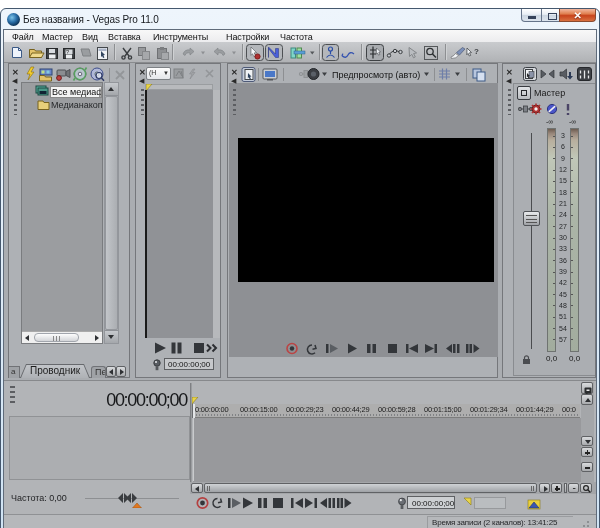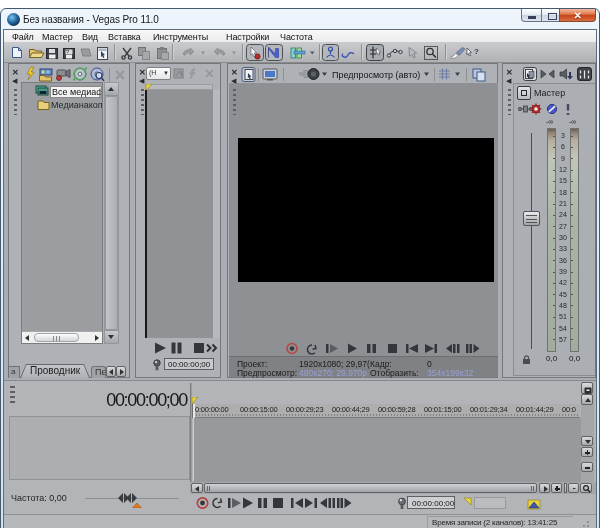--- a/index.html
+++ b/index.html
@@ -391,30 +391,20 @@
         <path d="M139 2 l9 4.5 -9 4.5 z" fill="#33363a"></path>
           <rect x="148.5" y="2" width="2.5" height="9" fill="#33363a"></rect>
         <path d="M166 2 l-6 4.5 6 4.5 z" fill="#33363a"></path>
           <rect x="167" y="2" width="2.5" height="9" fill="#33363a"></rect>
           <rect x="171" y="2" width="2.5" height="9" fill="#33363a"></rect>
         <rect x="180" y="2" width="2.5" height="9" fill="#33363a"></rect>
           <rect x="183.5" y="2" width="2.5" height="9" fill="#33363a"></rect>
           <path d="M187.5 2 l6 4.5 -6 4.5 z" fill="#33363a"></path>
       </svg>
 
-      <div class="abs" style="left:1px;top:292px;width:269px;height:21px;background:#7f8184;border-top:1px solid #6d6f72;font-size:8.5px;color:#1b1c1e;">
-        <span class="txt" style="left:8px;top:2px;">Проект:</span>
-        <span class="txt" style="left:70px;top:2px;">1920x1080; 29,97(</span>
-        <span class="txt" style="left:141px;top:2px;">Кадр:</span>
-        <span class="txt" style="left:198px;top:2px;">0</span>
-        <span class="txt" style="left:8px;top:11px;">Предпросмотр:</span>
-        <span class="txt" style="left:70px;top:11px;color:#99a2d6;">480x270; 29,970p</span>
-        <span class="txt" style="left:141px;top:11px;">Отобразить:</span>
-        <span class="txt" style="left:198px;top:11px;color:#99a2d6;">354x199x32</span>
-      </div>
     </div>
 
     <div class="panel" id="p4" style="left:502px; width:94px;">
       <div class="phead">
           <div class="phx">✕</div>
           <div class="pharr">◀</div>
           <div class="phgrip"></div>
         </div>
       <svg width="80" height="18" style="position:absolute;left:12px;top:2px">
         <rect x="8.5" y="1.5" width="13" height="13" rx="2" fill="#d4d7db" stroke="#3c4046"></rect>

